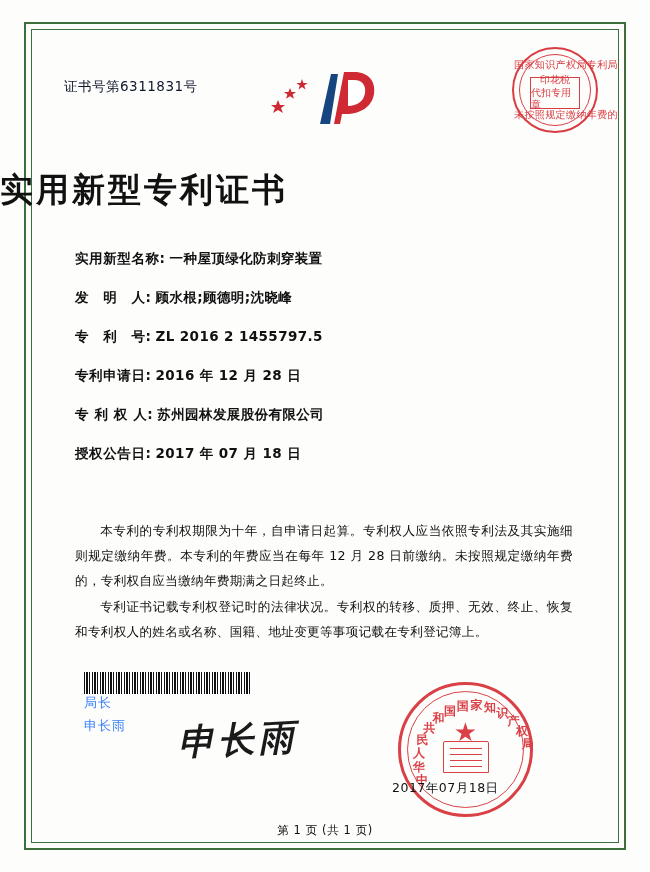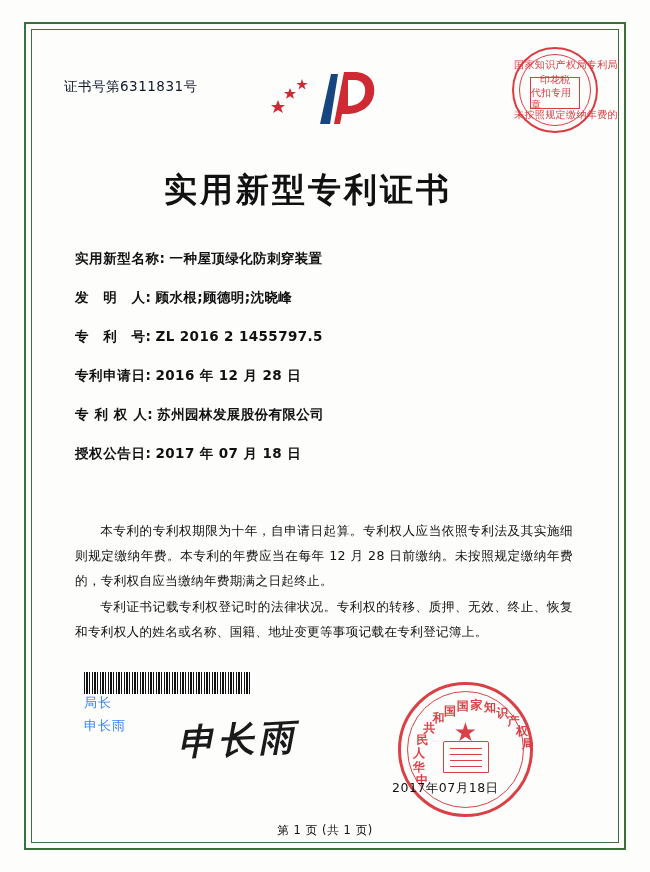--- a/index.html
+++ b/index.html
@@ -102,27 +102,26 @@
     width: 114px;
     height: 66px;
   }
 
   
   .doc-title {
     position: absolute;
     left: 0;
     top: 168px;
     width: 560px;
-    text-align: center;
+    text-align: left;
     font-size: 33px;
     font-weight: bold;
     letter-spacing: 3px;
     color: #111;
     font-family: "DejaVu Sans", "Liberation Sans", sans-serif;
-    padding-left: 28px;
   }
 
   
   .fields {
     position: absolute;
     left: 75px;
     top: 250px;
     width: 500px;
     font-weight: bold;
   }

